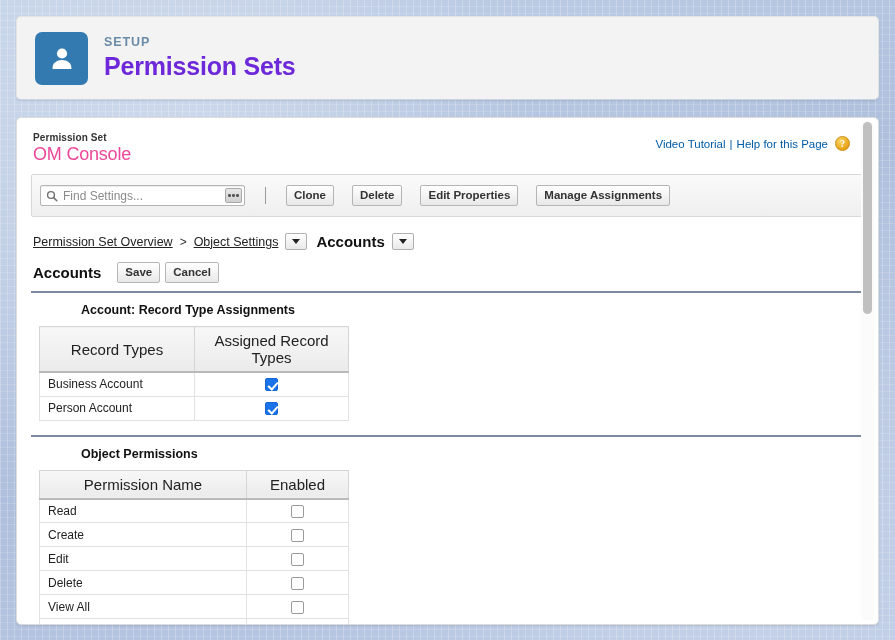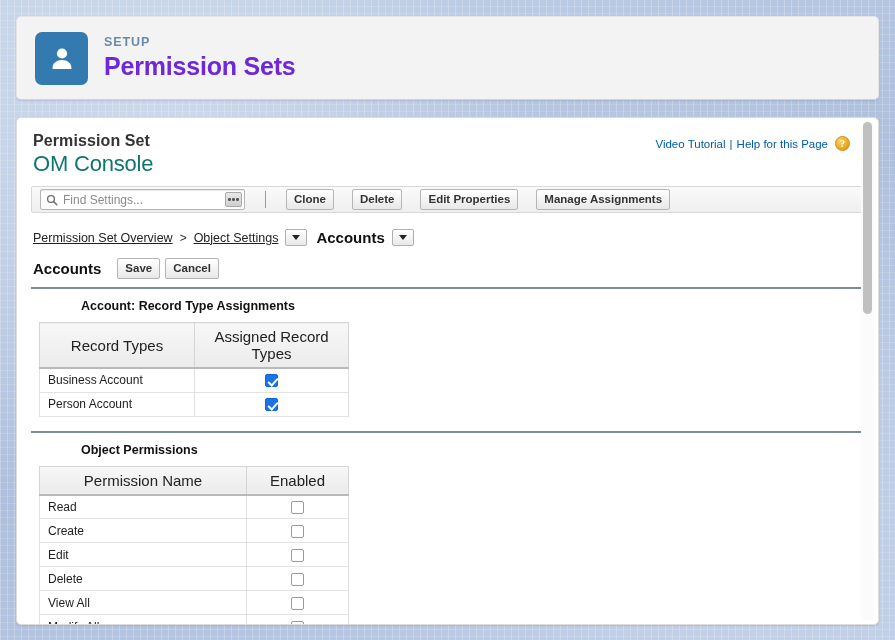--- a/index.html
+++ b/index.html
@@ -70,25 +70,25 @@
   }
   .card-inner {
     position: absolute;
     left: 0; top: 0; right: 0; bottom: 0;
     padding: 14px 14px 0 14px;
   }
 
   
   .pagehead { position: relative; padding: 0 2px; }
   .ph-eyebrow {
-    font-size: 16px; font-weight: bold; color: #333;
+    font-size: 10px; font-weight: bold; color: #333;
     letter-spacing: 0.1px;
   }
   .ph-title {
-    font-size: 22px; color: #0f766e; margin-top: 1px;
+    font-size: 18px; color: #ec4899; margin-top: 1px;
     letter-spacing: -0.2px;
   }
   .ph-links {
     position: absolute; right: 14px; top: 4px;
     font-size: 11.5px; color: #015ba7;
     white-space: nowrap;
     display: flex; align-items: center; gap: 4px;
   }
   .ph-links a { color: #015ba7; text-decoration: none; }
   .ph-sep { color: #015ba7; }
@@ -102,21 +102,21 @@
     margin-left: 3px;
     font-family: "Liberation Serif", serif;
   }
 
   
   .toolbar {
     margin-top: 9px;
     background: linear-gradient(#fafafa, #efefef);
     border: 1px solid #d8d8d8;
     border-radius: 2px;
-    padding: 2px 8px;
+    padding: 10px 8px;
     display: flex; align-items: center; gap: 18px;
   }
   .search-wrap {
     position: relative;
     width: 205px; height: 21px;
     background: #fff;
     border: 1px solid #b5b5b5;
     border-radius: 2px;
     display: flex; align-items: center;
     box-shadow: inset 0 1px 1px rgba(0,0,0,0.08);

